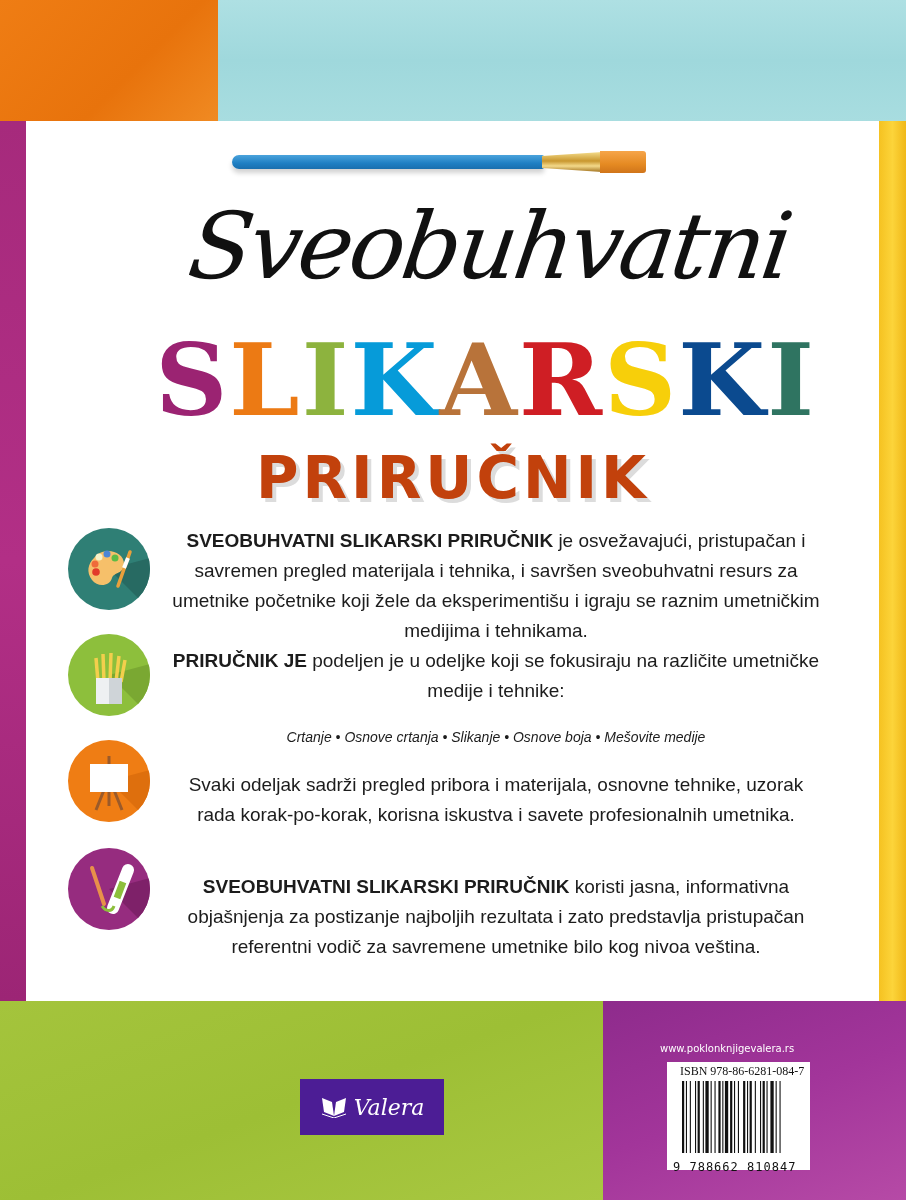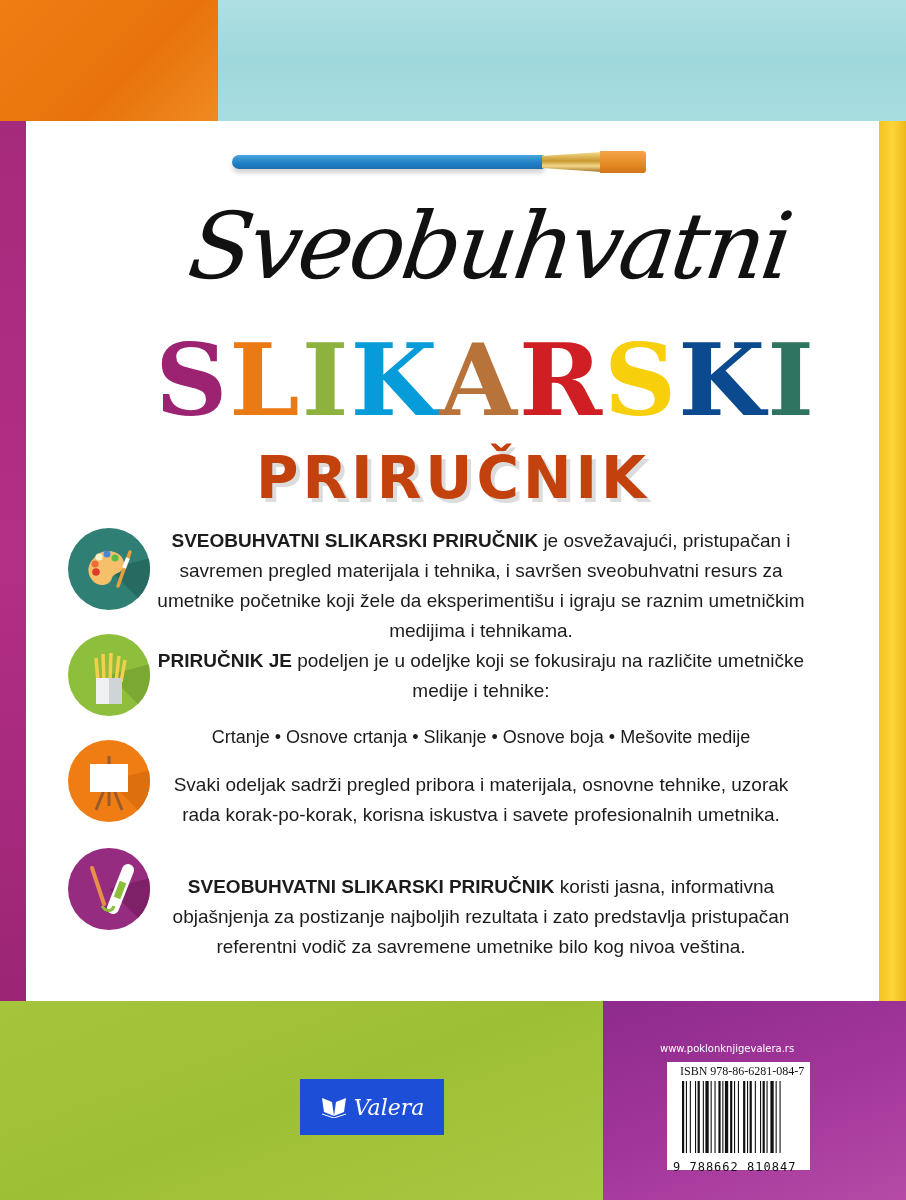--- a/index.html
+++ b/index.html
@@ -27,29 +27,29 @@
 
   
   .icon-circle { position: absolute; left: 68px; width: 82px; height: 82px; border-radius: 50%; overflow: hidden; }
   #icon-palette { top: 528px; background: #2f7f75; }
   #icon-pencils { top: 634px; background: #8dbf3c; }
   #icon-easel { top: 740px; background: #ef7d14; }
   #icon-brushtube { top: 848px; background: #962c7f; }
   .icon-circle svg { width: 82px; height: 82px; display: block; }
 
   
-  .para { position: absolute; left: 156px; width: 650px; text-align: center; font-family: "Liberation Sans", sans-serif; font-size: 19px; line-height: 30px; color: #1c1c1c; }
+  .para { position: absolute; left: 171px; width: 650px; text-align: center; font-family: "Liberation Sans", sans-serif; font-size: 19px; line-height: 30px; color: #1c1c1c; }
   .para b { font-weight: bold; }
   #para1 { top: 526px; }
-  #para2 { top: 722px; font-size: 18px; }
+  #para2 { top: 722px; font-size: 14px; font-style: italic; }
   #para3 { top: 770px; }
   #para4 { top: 872px; }
 
   
-  #publisher-logo { position: absolute; left: 300px; top: 1079px; width: 144px; height: 56px; background: #1d4ed8; display: flex; align-items: center; justify-content: center; gap: 6px; }
+  #publisher-logo { position: absolute; left: 300px; top: 1079px; width: 144px; height: 56px; background: #4c1d95; display: flex; align-items: center; justify-content: center; gap: 6px; }
   #publisher-logo .book { width: 28px; height: 22px; }
   #publisher-logo .name { font-family: "DejaVu Serif", serif; font-style: italic; font-size: 22px; color: #fff; }
 
   
   #website { position: absolute; left: 660px; top: 1043px; width: 220px; font-family: "DejaVu Sans", sans-serif; font-size: 10px; font-weight: normal; color: #fff; }
   #barcode-box { position: absolute; left: 667px; top: 1062px; width: 143px; height: 108px; background: #fff; }
   #isbn-text { position: absolute; left: 680px; top: 1064px; width: 130px; font-family: "Liberation Serif", serif; font-size: 12px; color: #111; }
   #barcode-bars { position: absolute; left: 682px; top: 1081px; width: 126px; height: 72px; }
   #barcode-digits { position: absolute; left: 673px; top: 1152px; width: 134px; font-family: "DejaVu Sans Mono", monospace; font-size: 12px; letter-spacing: 1px; color: #111; margin-top: 8px; }
 </style>

